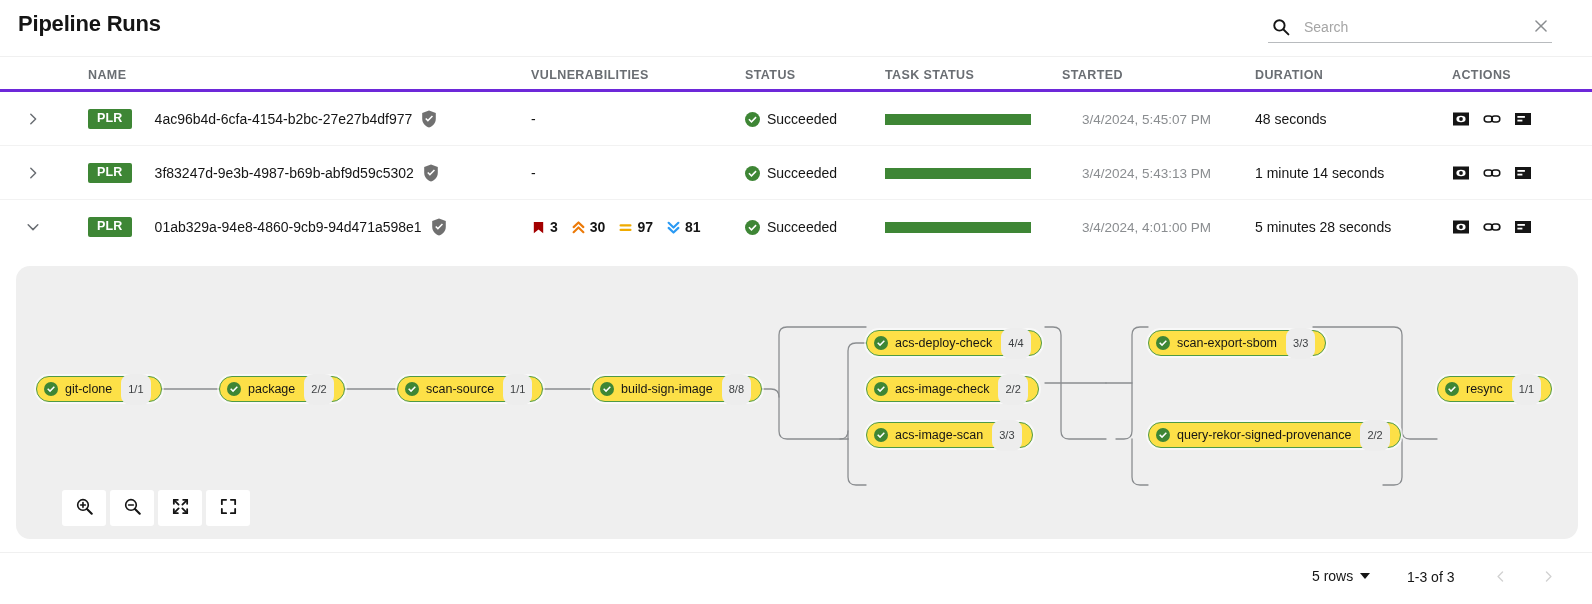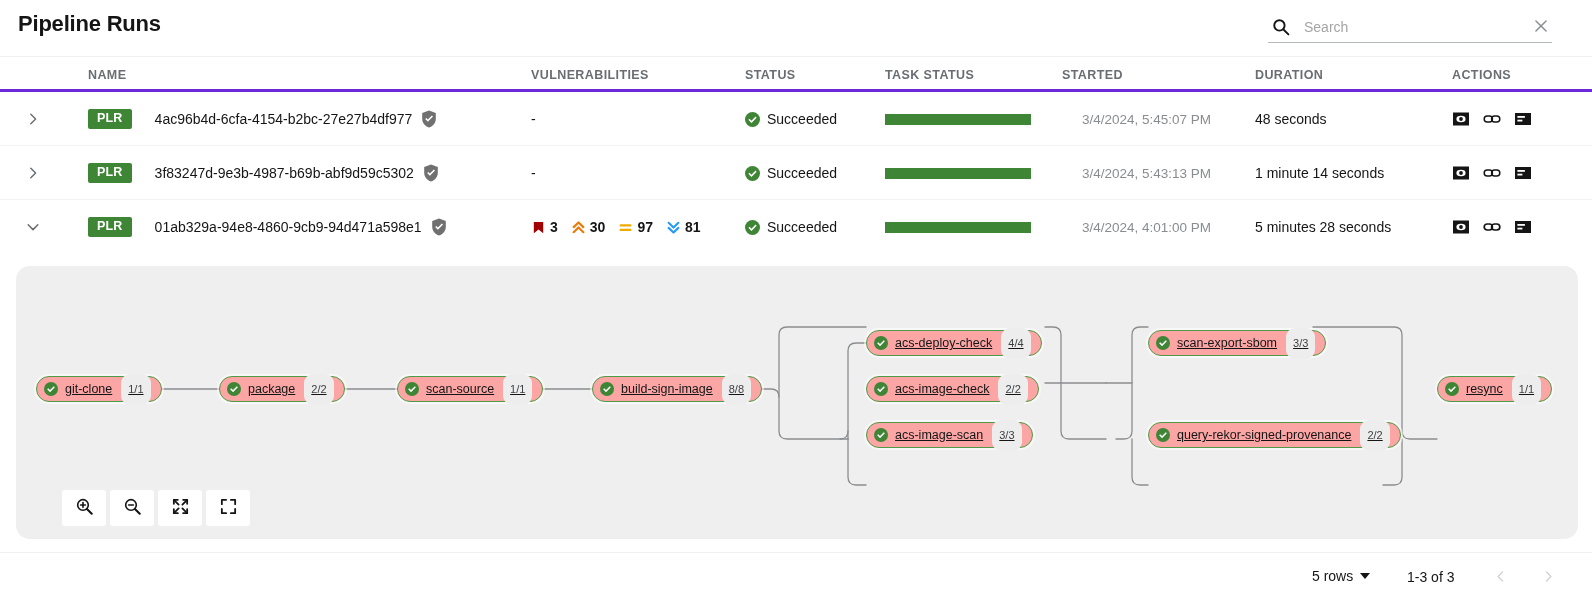--- a/index.html
+++ b/index.html
@@ -99,25 +99,25 @@
 
   
   .panel {
     position:absolute; left:16px; top:266px; width:1562px; height:273px;
     background:#efefef; border-radius:14px; overflow:hidden;
   }
   .graph { position:absolute; left:0; top:0; width:1562px; height:273px; }
   .edges { position:absolute; left:0; top:0; width:1562px; height:273px; }
 
   .node {
-    position:absolute; height:26px; background:#fca5a5;
+    position:absolute; height:26px; background:#fde047;
     border:1px solid #4f9a45; border-radius:13px;
     display:flex; align-items:center; padding: 0 10px 0 7px;
     box-shadow: 0 0 0 2px rgba(255,255,255,0.55);
-    cursor:pointer; white-space:nowrap;text-decoration:underline;
+    cursor:pointer; white-space:nowrap;
   }
   .node .nchk { width:14px; height:14px; color:#3e8635; flex:0 0 auto; display:flex; }
   .node .nlabel { font-size:12.5px; color:#151515; margin-left:7px; }
   .node .ncount {
     font-size:11px; color:#3c3f42; background:#ededed;
     border-radius:9px; padding: 10px 7px; margin-left:9px; line-height:1;
   }
 
   .ctrls { position:absolute; left:62px; top:490px; display:flex; gap:4px; }
   .ctrl {

